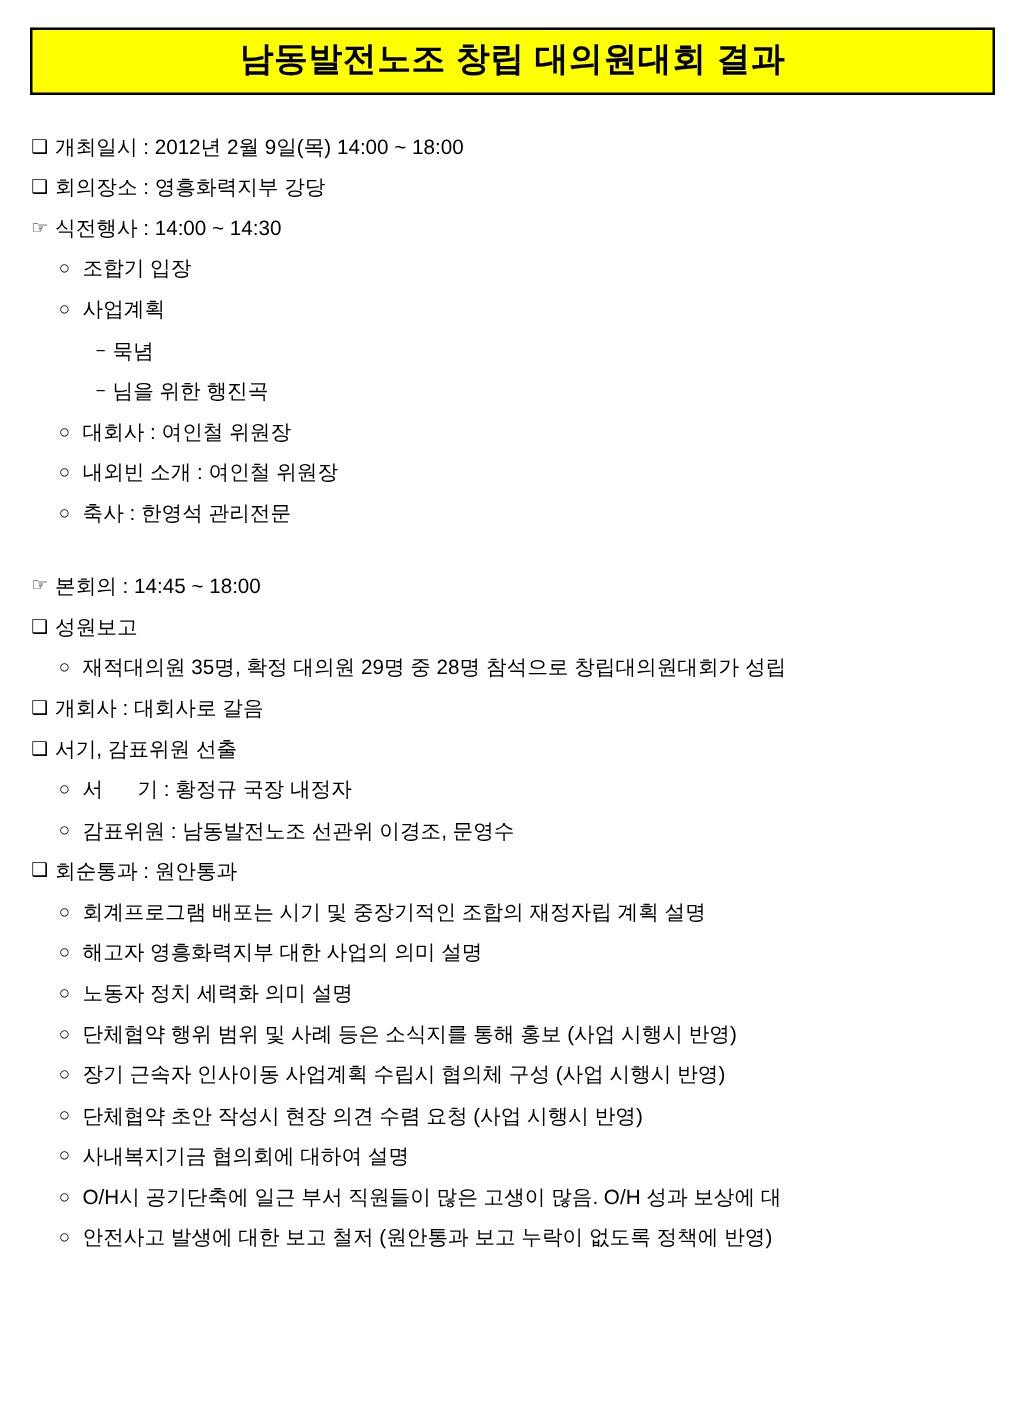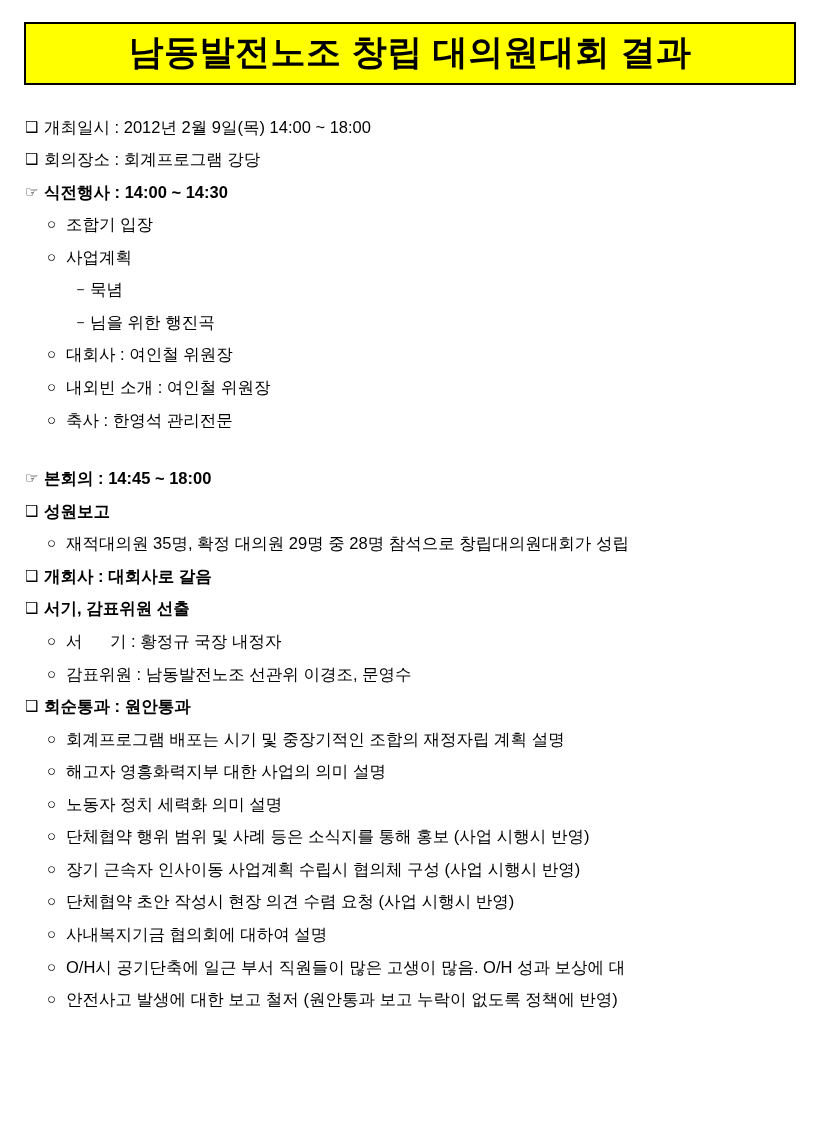--- a/index.html
+++ b/index.html
@@ -21,21 +21,21 @@
     width: 820px;
   }
   .title-banner {
     background: #ffff00;
     border: 2px solid #000000;
     text-align: center;
     padding: 9px 0 11px 0;
     margin: 4px 2px 0 2px;
   }
   .title-banner .title-text {
-    font-size: 35px;
+    font-size: 27px;
     font-weight: bold;
     letter-spacing: 0.5px;
     line-height: 1.1;
   }
   .body-block {
     margin-top: 30px;
     padding-left: 3px;
   }
   .line {
     display: flex;
@@ -57,42 +57,42 @@
   .lvl0 { margin-left: 0px; }
   .lvl1 { margin-left: 22px; }
   .lvl2 { margin-left: 48px; }
 
   .b-square { width: 19px; font-size: 15px; }
   .b-circle { width: 19px; font-size: 15px; }
   .b-hand   { width: 19px; font-size: 15px; }
   .b-dash   { width: 17px; font-size: 15px; }
   .b-none   { width: 0px; }
 
-  .bold { font-weight: bold; }
+  .bold { font-weight: normal; }
   .gap-big { height: 26px; }
 </style>
 </head>
 <body>
 
 <div class="page">
 
   <div class="title-banner">
     <span class="title-text">남동발전노조 창립 대의원대회 결과</span>
   </div>
 
   <div class="body-block">
 
     <div class="line lvl0">
       <span class="bullet b-square">❑</span>
       <span class="txt">개최일시 : 2012년 2월 9일(목) 14:00 ~ 18:00</span>
     </div>
 
     <div class="line lvl0">
       <span class="bullet b-square">❑</span>
-      <span class="txt">회의장소 : 회계프로그램 강당</span>
+      <span class="txt">회의장소 : 영흥화력지부 강당</span>
     </div>
 
     <div class="line lvl0">
       <span class="bullet b-hand">☞</span>
       <span class="txt bold">식전행사 : 14:00 ~ 14:30</span>
     </div>
 
     <div class="line lvl1">
       <span class="bullet b-circle">○</span>
       <span class="txt">조합기 입장</span>

